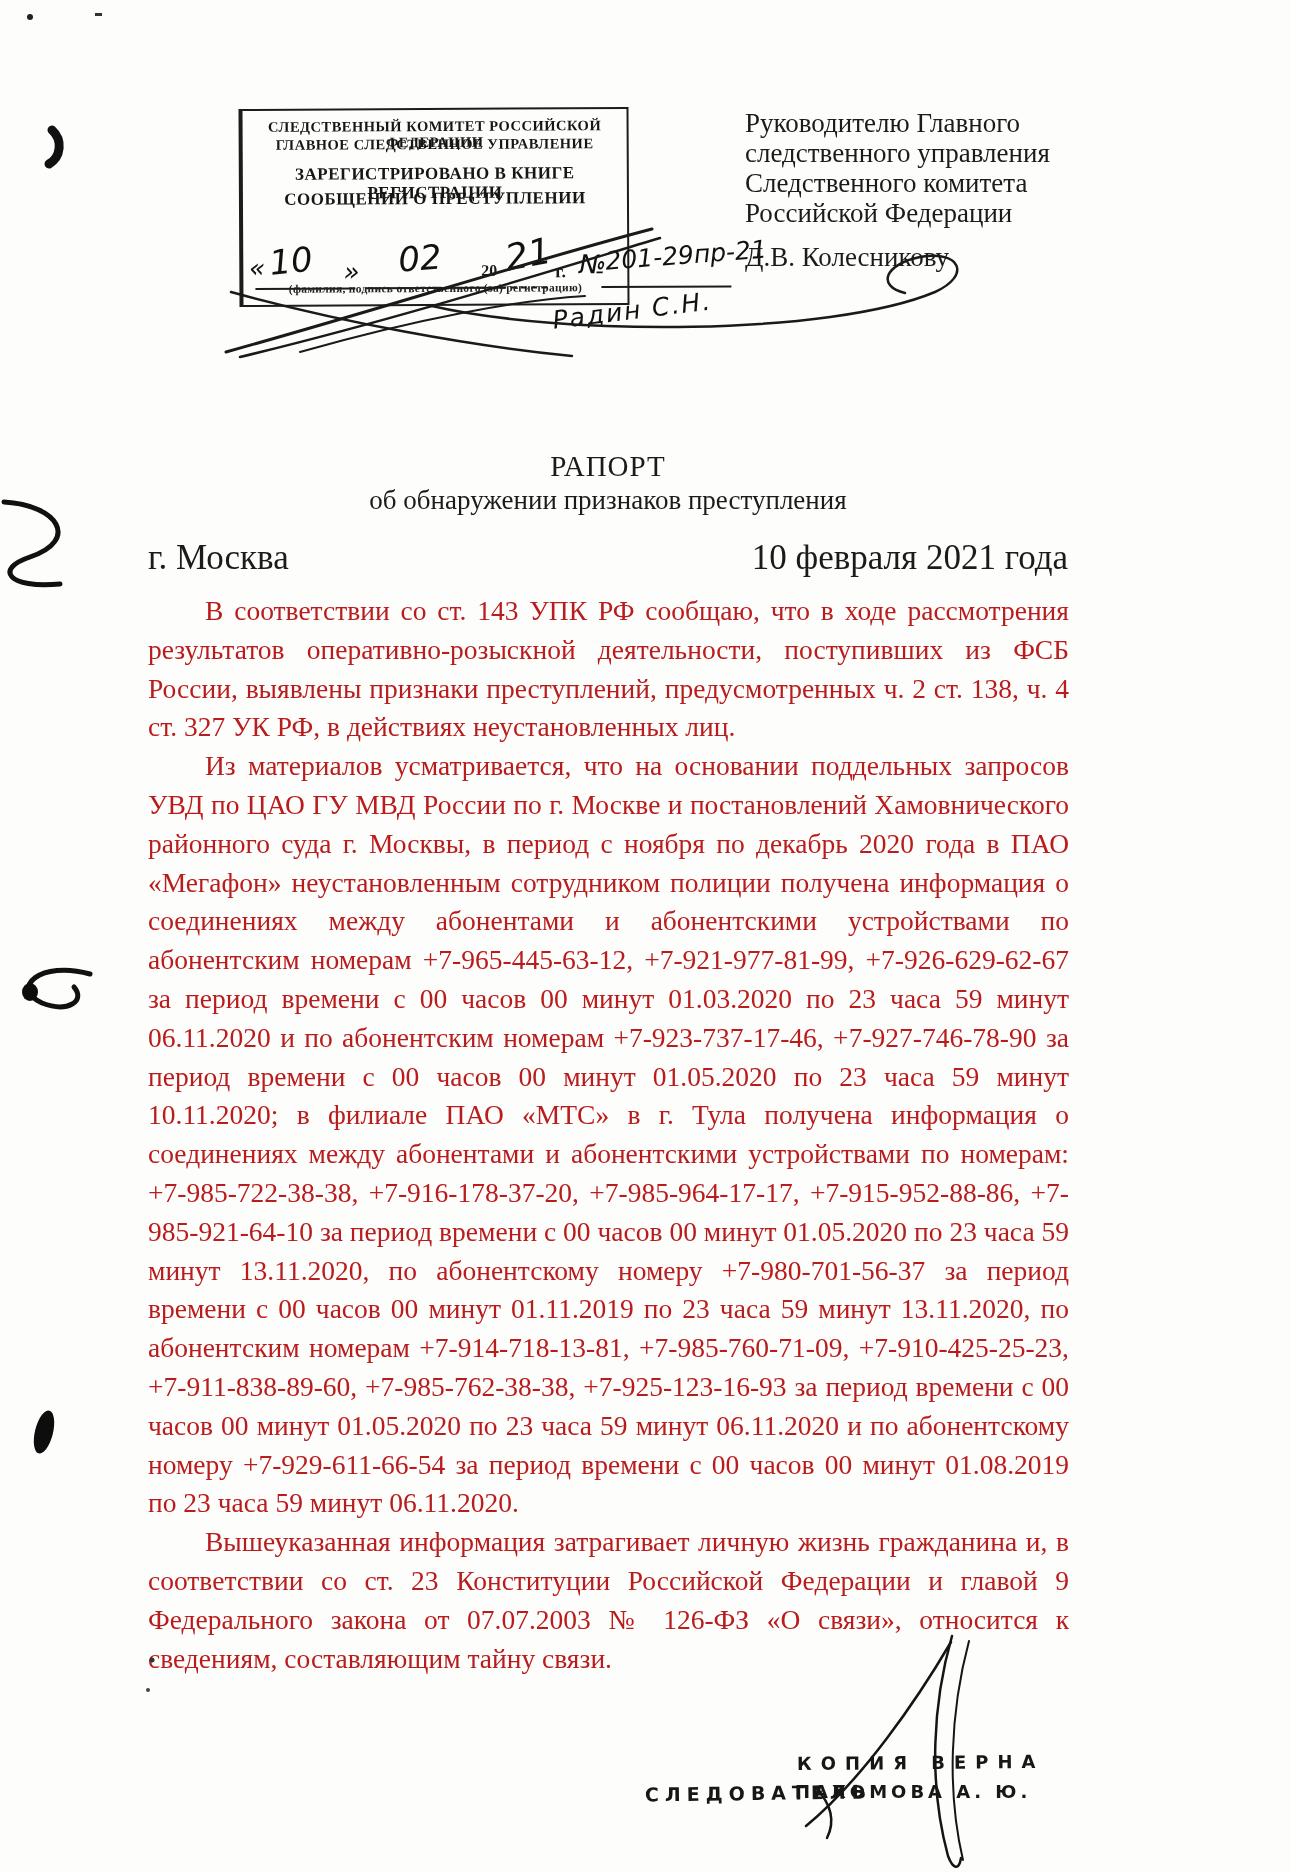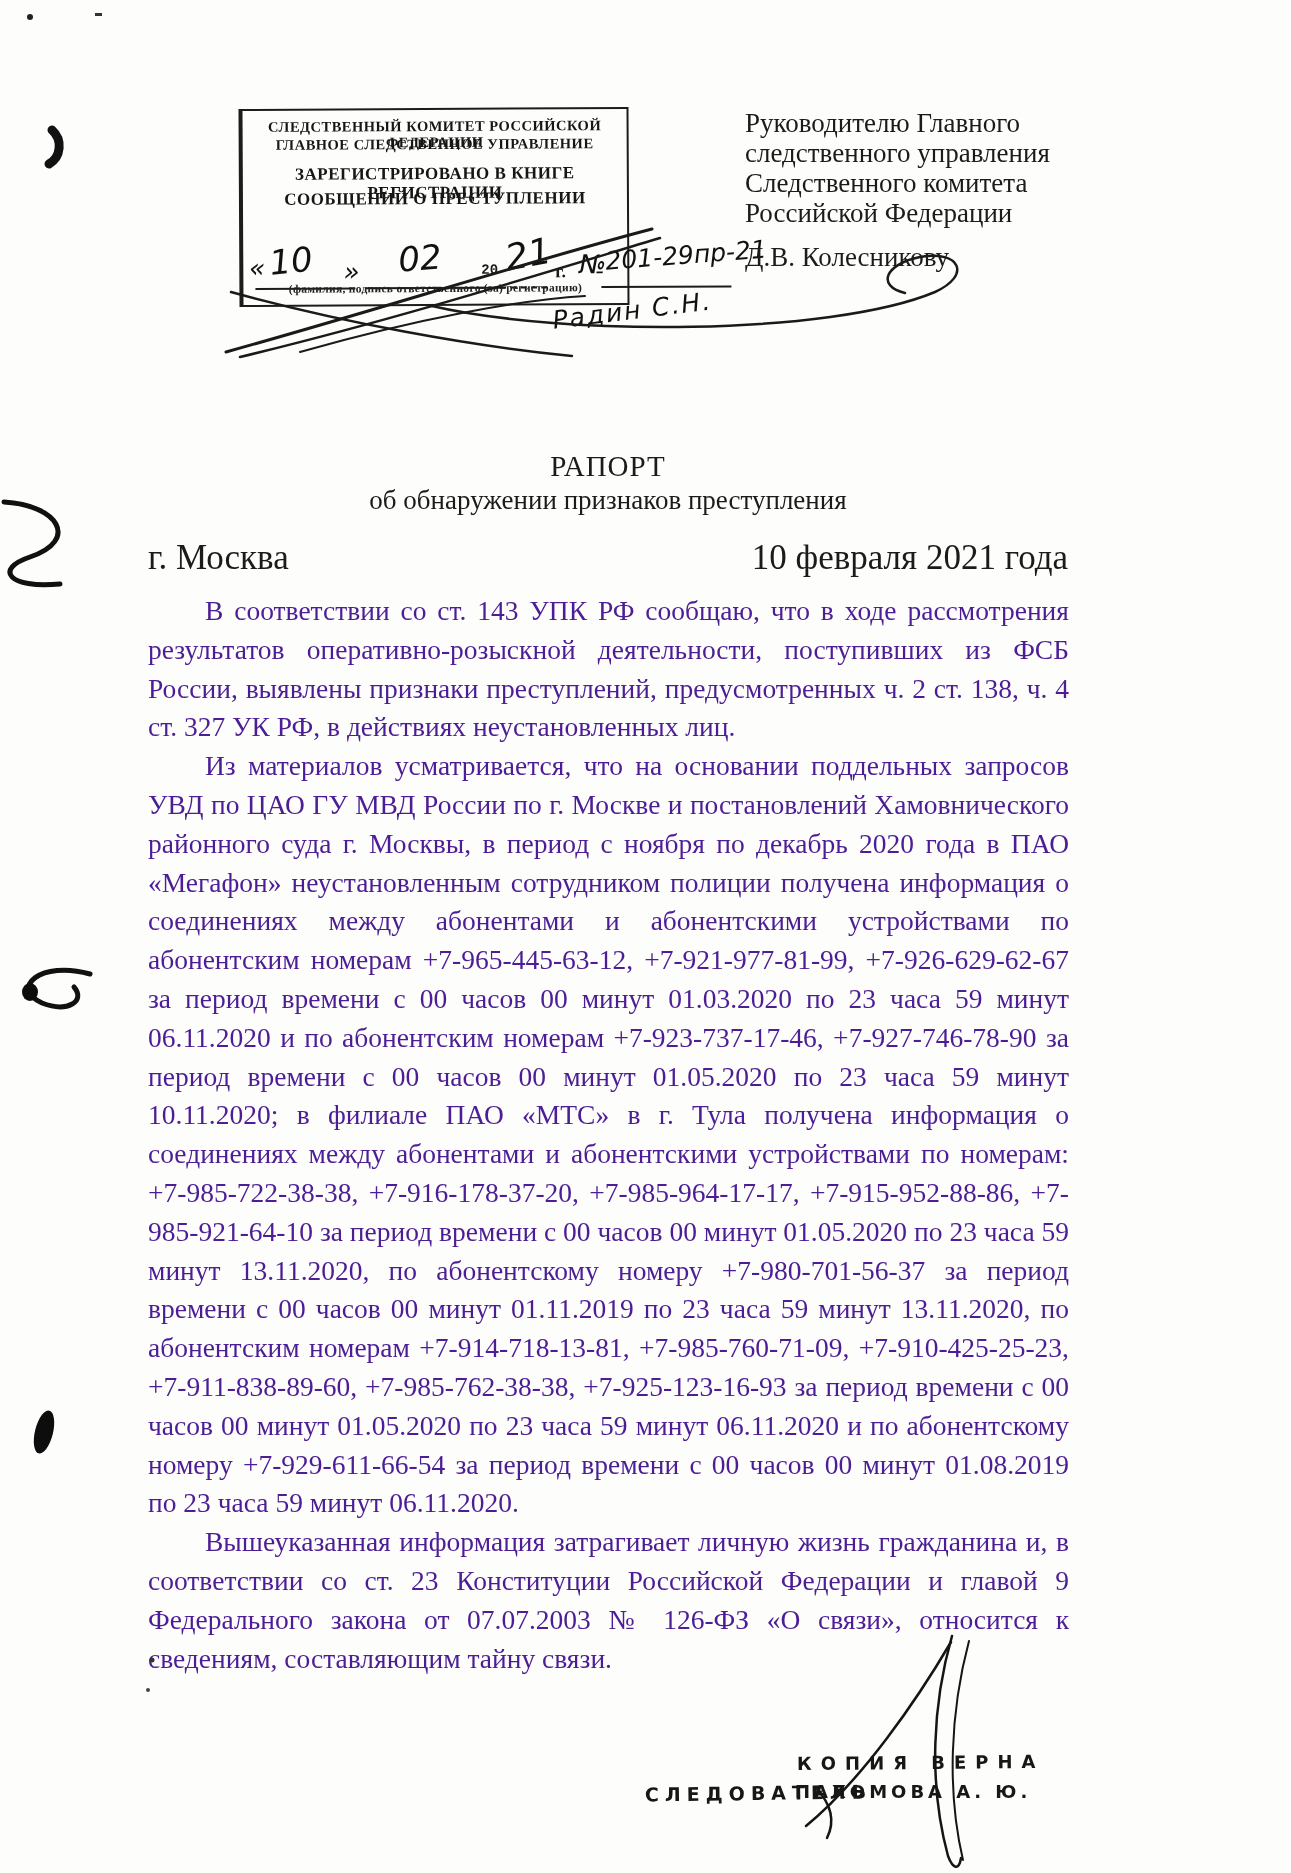--- a/index.html
+++ b/index.html
@@ -41,21 +41,21 @@
   .addressee .gap{height:11px;}
 
   
   .titleblock{left:148px;top:450px;width:920px;text-align:center;}
   .title-main{font-size:29px;letter-spacing:1px;}
   .title-sub{font-size:27px;margin-top:2px;}
   .dateline{left:148px;top:538px;width:920px;display:flex;justify-content:space-between;font-size:35px;}
 
   
   .bodytext{left:148px;top:592px;width:921px;font-size:27.5px;line-height:38.8px;
-    text-align:justify;color:#4c1d95;}
+    text-align:justify;color:#b91c1c;}
   .bodytext p{margin:0;text-indent:57px;}
 
   
   .stampfont{font-family:"DejaVu Sans", sans-serif;font-weight:700;color:#171717;}
   .role-stamp{left:645px;top:1782px;font-size:19px;letter-spacing:6px;transform:rotate(-0.8deg);}
   .copy-stamp-1{left:797px;top:1752px;font-size:18px;letter-spacing:9px;transform:rotate(-0.5deg);}
   .copy-stamp-2{left:795px;top:1781px;font-size:18px;letter-spacing:4px;}
 
   .hand-sig{left:552px;top:296px;font-size:25px;transform:rotate(-7deg);letter-spacing:2px;}
   svg.overlay{position:absolute;left:0;top:0;pointer-events:none;}
@@ -70,21 +70,21 @@
     <div class="sline s2">ГЛАВНОЕ СЛЕДСТВЕННОЕ УПРАВЛЕНИЕ</div>
     <div class="sline s3">ЗАРЕГИСТРИРОВАНО В КНИГЕ РЕГИСТРАЦИИ</div>
     <div class="sline s4">СООБЩЕНИЙ О ПРЕСТУПЛЕНИИ</div>
 
     <span class="abs hand" style="left:6px;top:142px;font-size:26px;">«</span>
     <span class="abs hand" style="left:26px;top:130px;font-size:34px;transform:rotate(-6deg);">10</span>
     <span class="abs hand" style="left:100px;top:146px;font-size:26px;">»</span>
     <div class="u" style="left:12px;top:176px;width:100px;"></div>
     <span class="abs hand" style="left:155px;top:128px;font-size:34px;transform:rotate(-4deg);">02</span>
     <div class="u" style="left:122px;top:176px;width:140px;"></div>
-    <span class="abs" style="left:238px;top:152px;font-size:14px;font-weight:700;font-family:Liberation Mono, monospace;">20</span>
+    <span class="abs" style="left:238px;top:152px;font-size:16px;font-weight:700;">20</span>
     <span class="abs hand" style="left:262px;top:124px;font-size:36px;transform:rotate(-10deg);">21</span>
     <div class="u" style="left:236px;top:176px;width:68px;border-bottom-style:dashed;"></div>
     <span class="abs" style="left:312px;top:152px;font-size:18px;font-weight:700;">г.</span>
     <span class="abs hand" style="left:336px;top:140px;font-size:26px;">№</span>
     <span class="abs hand" style="left:362px;top:132px;font-size:25px;transform:rotate(-4deg);white-space:nowrap;">201-29пр-21</span>
     <div class="u" style="left:358px;top:176px;width:130px;"></div>
 
     <div class="stamp-caption">(фамилия, подпись ответственного (за) регистрацию)</div>
   </div>
 

